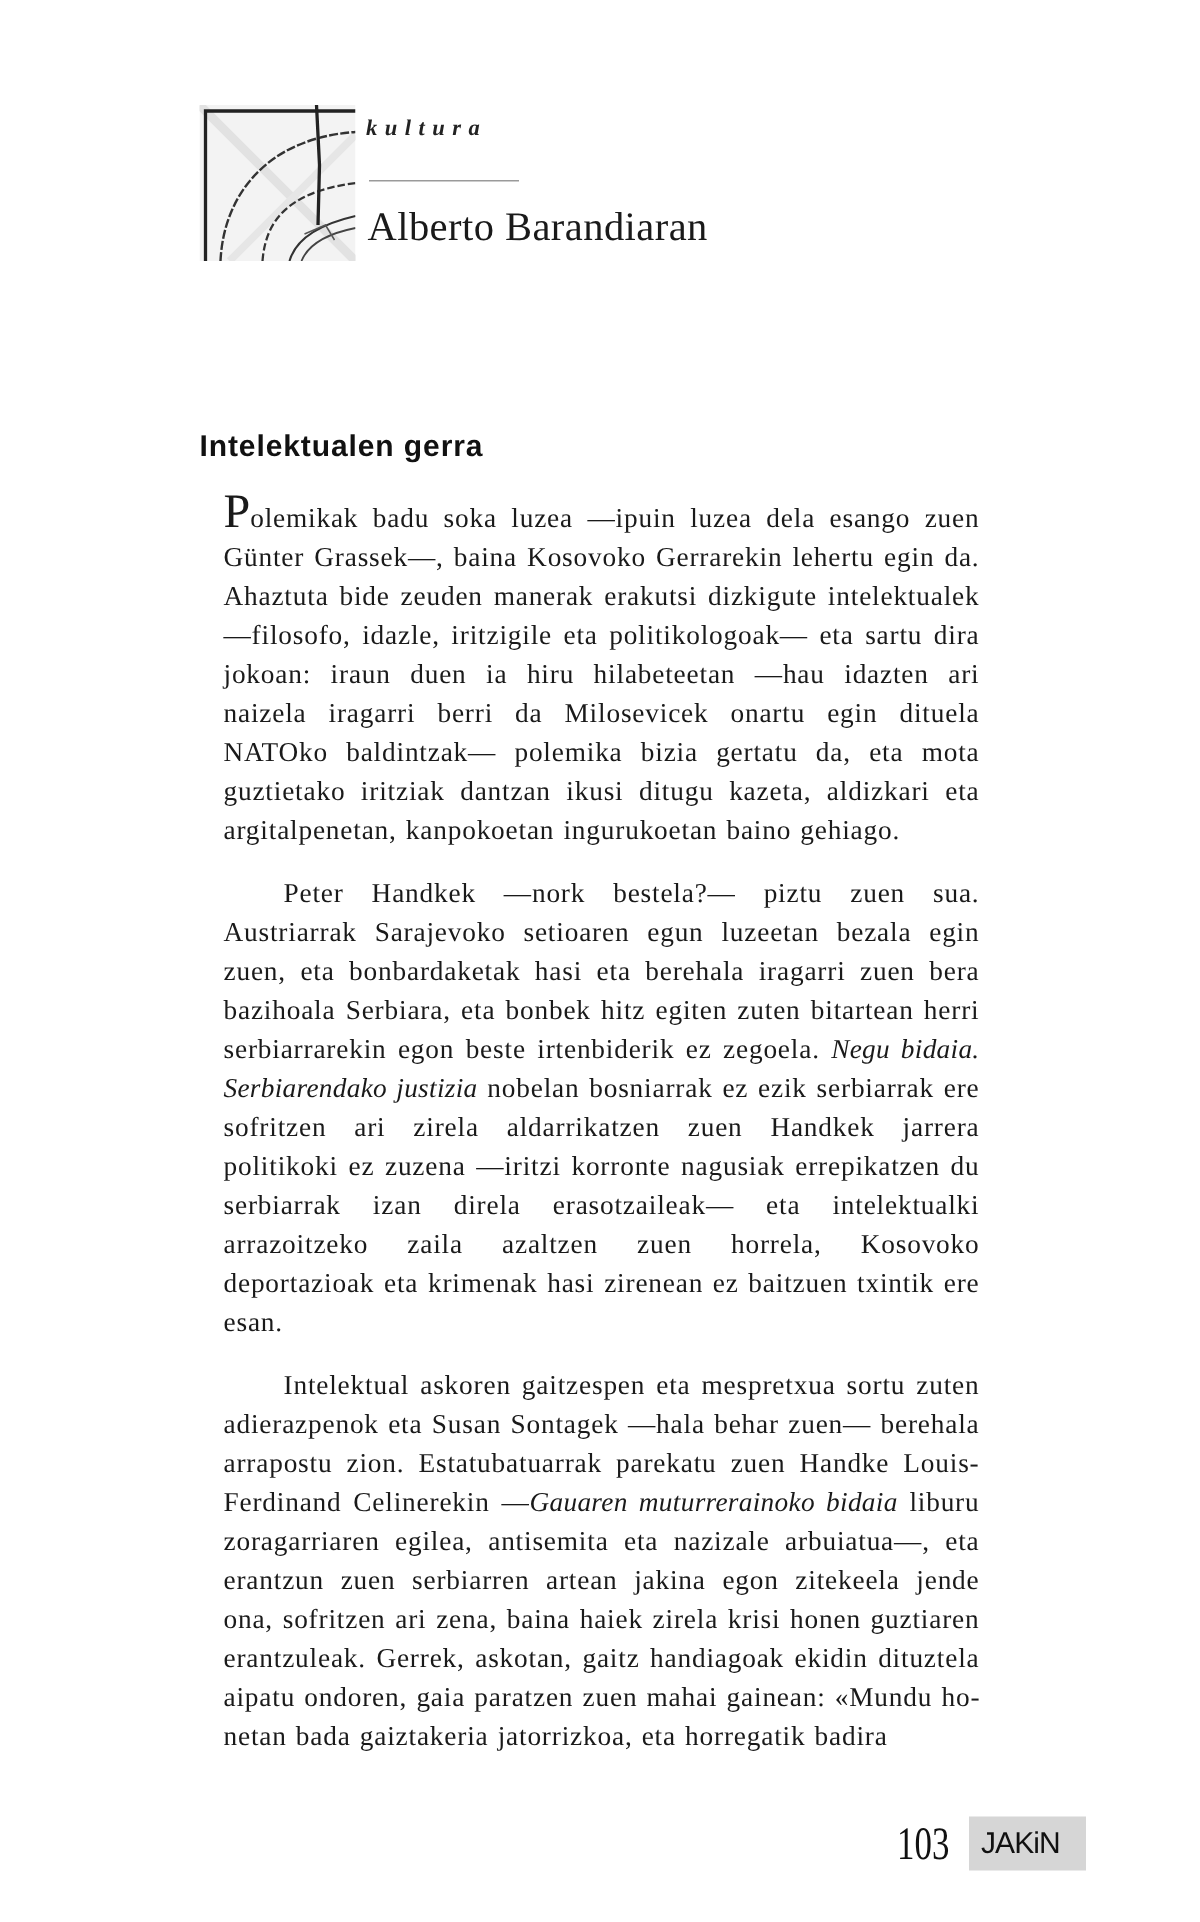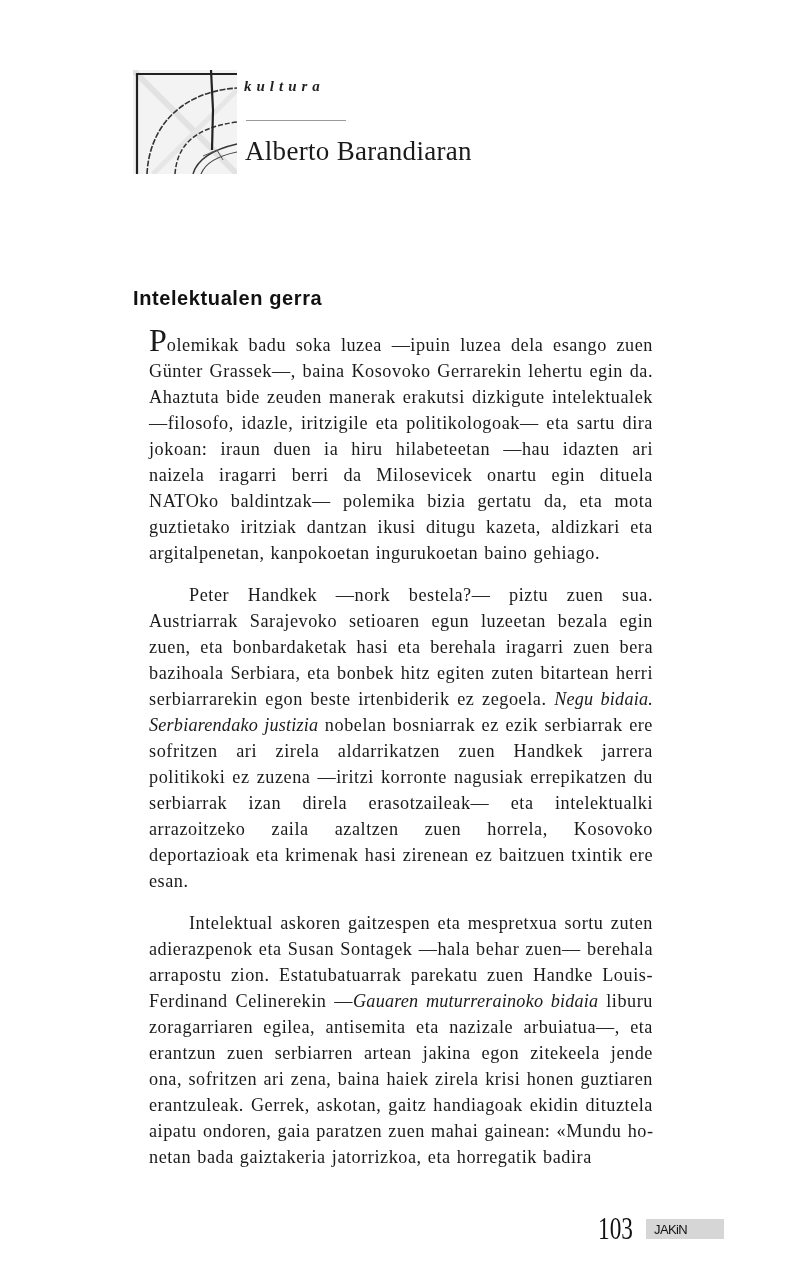--- a/index.html
+++ b/index.html
@@ -107,28 +107,28 @@
       font-family: "Liberation Serif", "DejaVu Serif", serif;
       font-size: 31px;
       transform: scaleX(0.75);
       transform-origin: left center;
       color: #111;
       width: 44px;
     }
     .journal-badge {
       background: #d6d6d6;
       width: 78px;
-      height: 20px;
+      height: 36px;
       margin-left: 4px;
       display: flex;
       align-items: center;
       padding-left: 8px;
       box-sizing: border-box;
       font-family: "Liberation Sans", "DejaVu Sans", sans-serif;
-      font-size: 13px;
+      font-size: 20px;
       letter-spacing: -0.6px;
       color: #111;
     }
   </style>
 </head>
 <body>
 
 <header class="header">
   <svg class="logo" viewBox="0 0 104 104" xmlns="http://www.w3.org/2000/svg">
     <rect x="0" y="0" width="104" height="104" fill="#f3f3f3"></rect>

